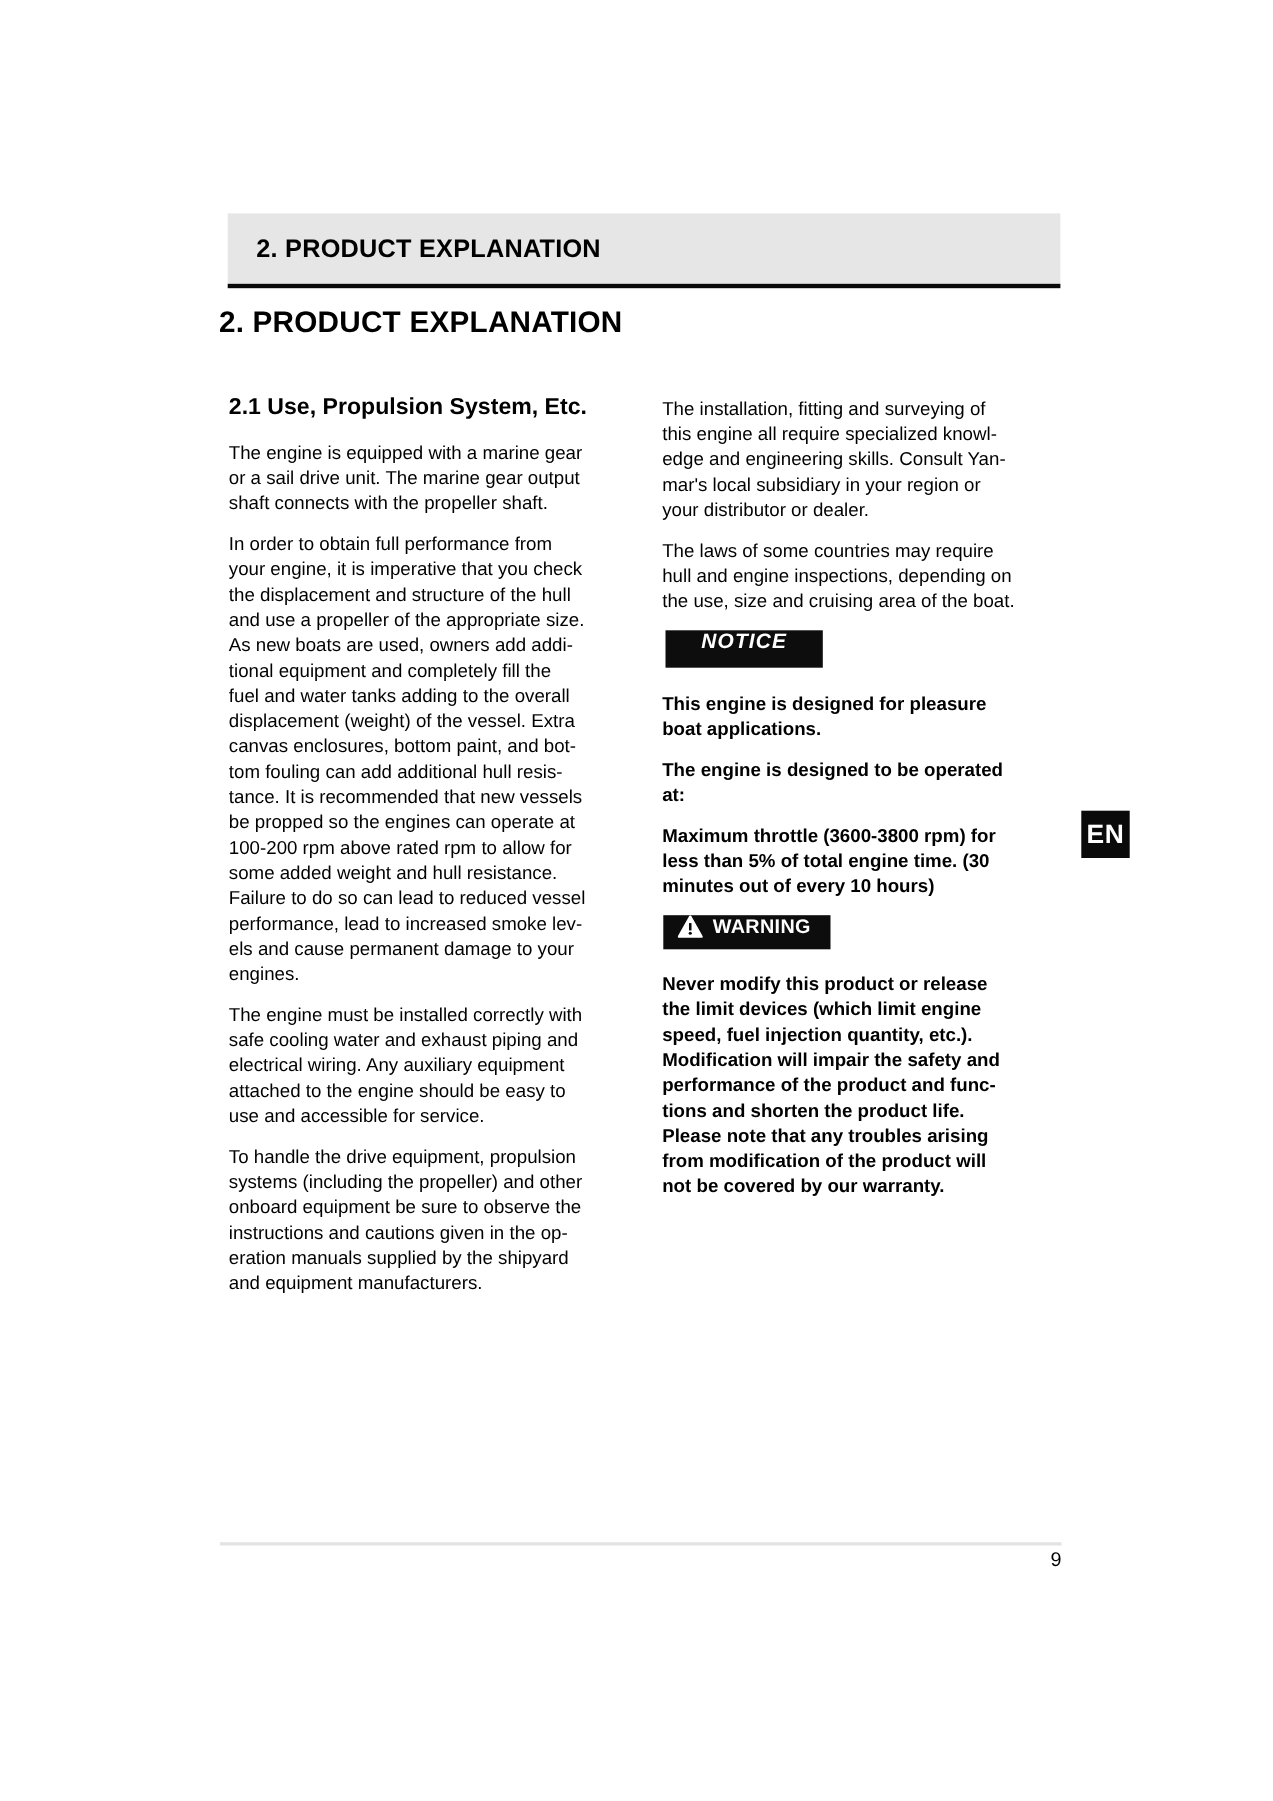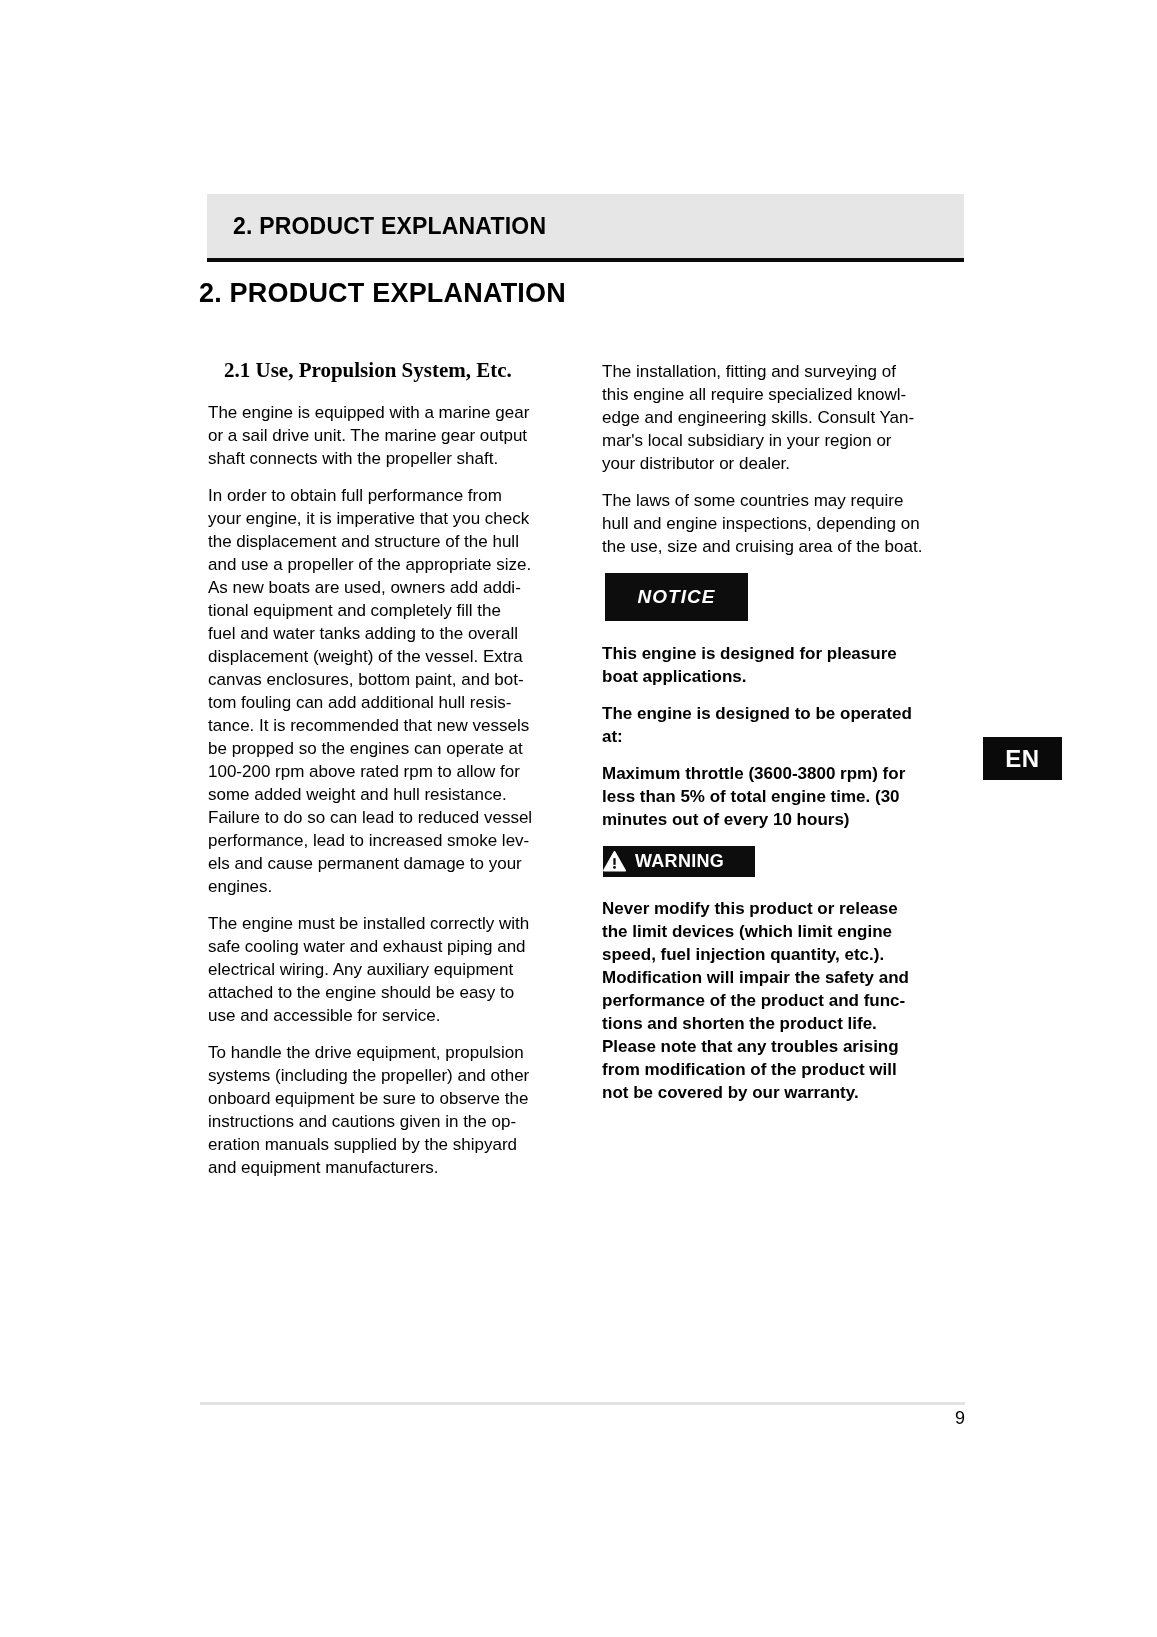--- a/index.html
+++ b/index.html
@@ -41,63 +41,62 @@
   }
   .col {
     position: absolute;
     top: 358px;
   }
   .col-left  { left: 208px; width: 362px; }
   .col-right { left: 602px; width: 372px; top: 360px; }
   .section-heading {
     font-size: 21px;
     font-weight: bold;
-    margin: 0 0 18px 16px;
+    margin: 0 0 18px 0;
     white-space: pre;
-    font-family: Liberation Serif, serif;
   }
   p.body, p.strong {
     font-size: 17px;
     line-height: 23px;
     margin: 0 0 14px 0;
     white-space: pre;
   }
   p.strong { font-weight: bold; }
   .notice-badge {
     margin: 15px 0 21px 3px;
-    width: 143px; height: 48px;
+    width: 143px; height: 34px;
     background: #0d0d0d;
     color: #ffffff;
     display: flex;
-    align-items: center;
+    align-items: flex-start;
     justify-content: center;
     font-size: 19px;
     font-weight: bold;
     font-style: italic;
     letter-spacing: 1px;
   }
   .warning-badge {
     margin: 15px 0 20px 1px;
     width: 152px; height: 31px;
     background: #0d0d0d;
     color: #ffffff;
     display: flex;
-    align-items: center;
-    padding-left: 0;
+    align-items: flex-start;
+    padding-left: 13px;
     box-sizing: border-box;
     gap: 9px;
     font-size: 18px;
     font-weight: bold;
     letter-spacing: 0.3px;
   }
   .warning-badge svg { display: block; }
   .en-tab {
     position: absolute;
     left: 983px; top: 737px;
-    width: 79px; height: 43px;
+    width: 44px; height: 43px;
     background: #0a0a0a;
     color: #ffffff;
     display: flex;
     align-items: center;
     justify-content: center;
     font-size: 24px;
     font-weight: bold;
     letter-spacing: 0.5px;
   }
   .footer-rule {

